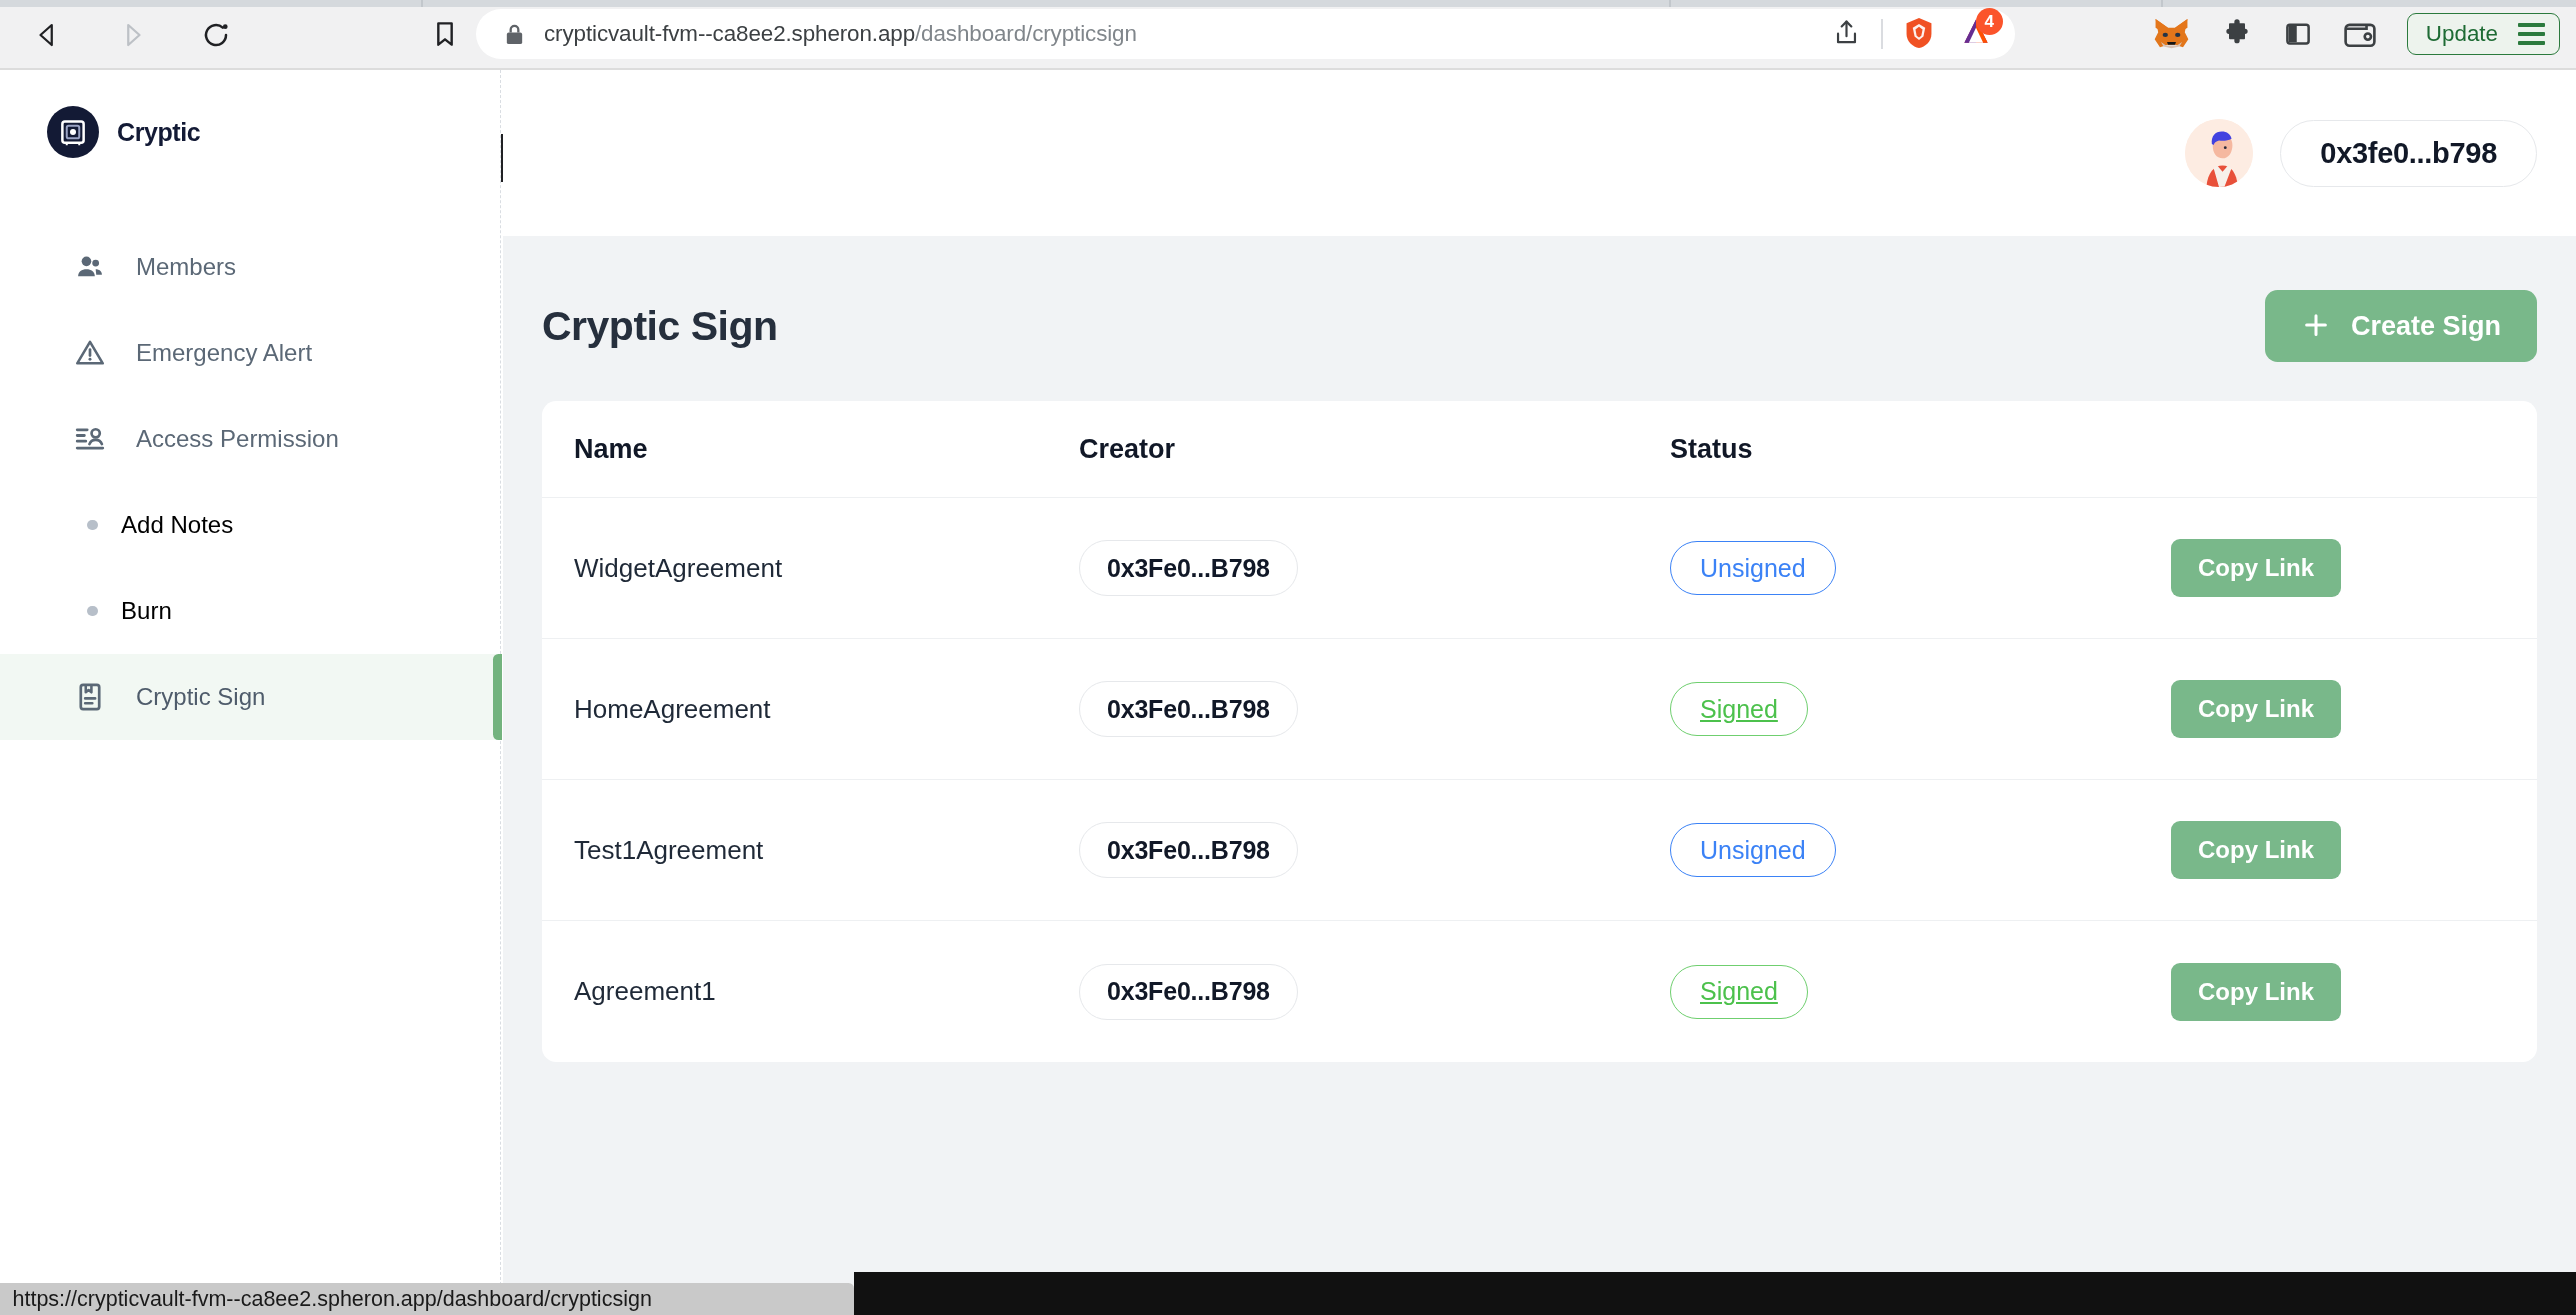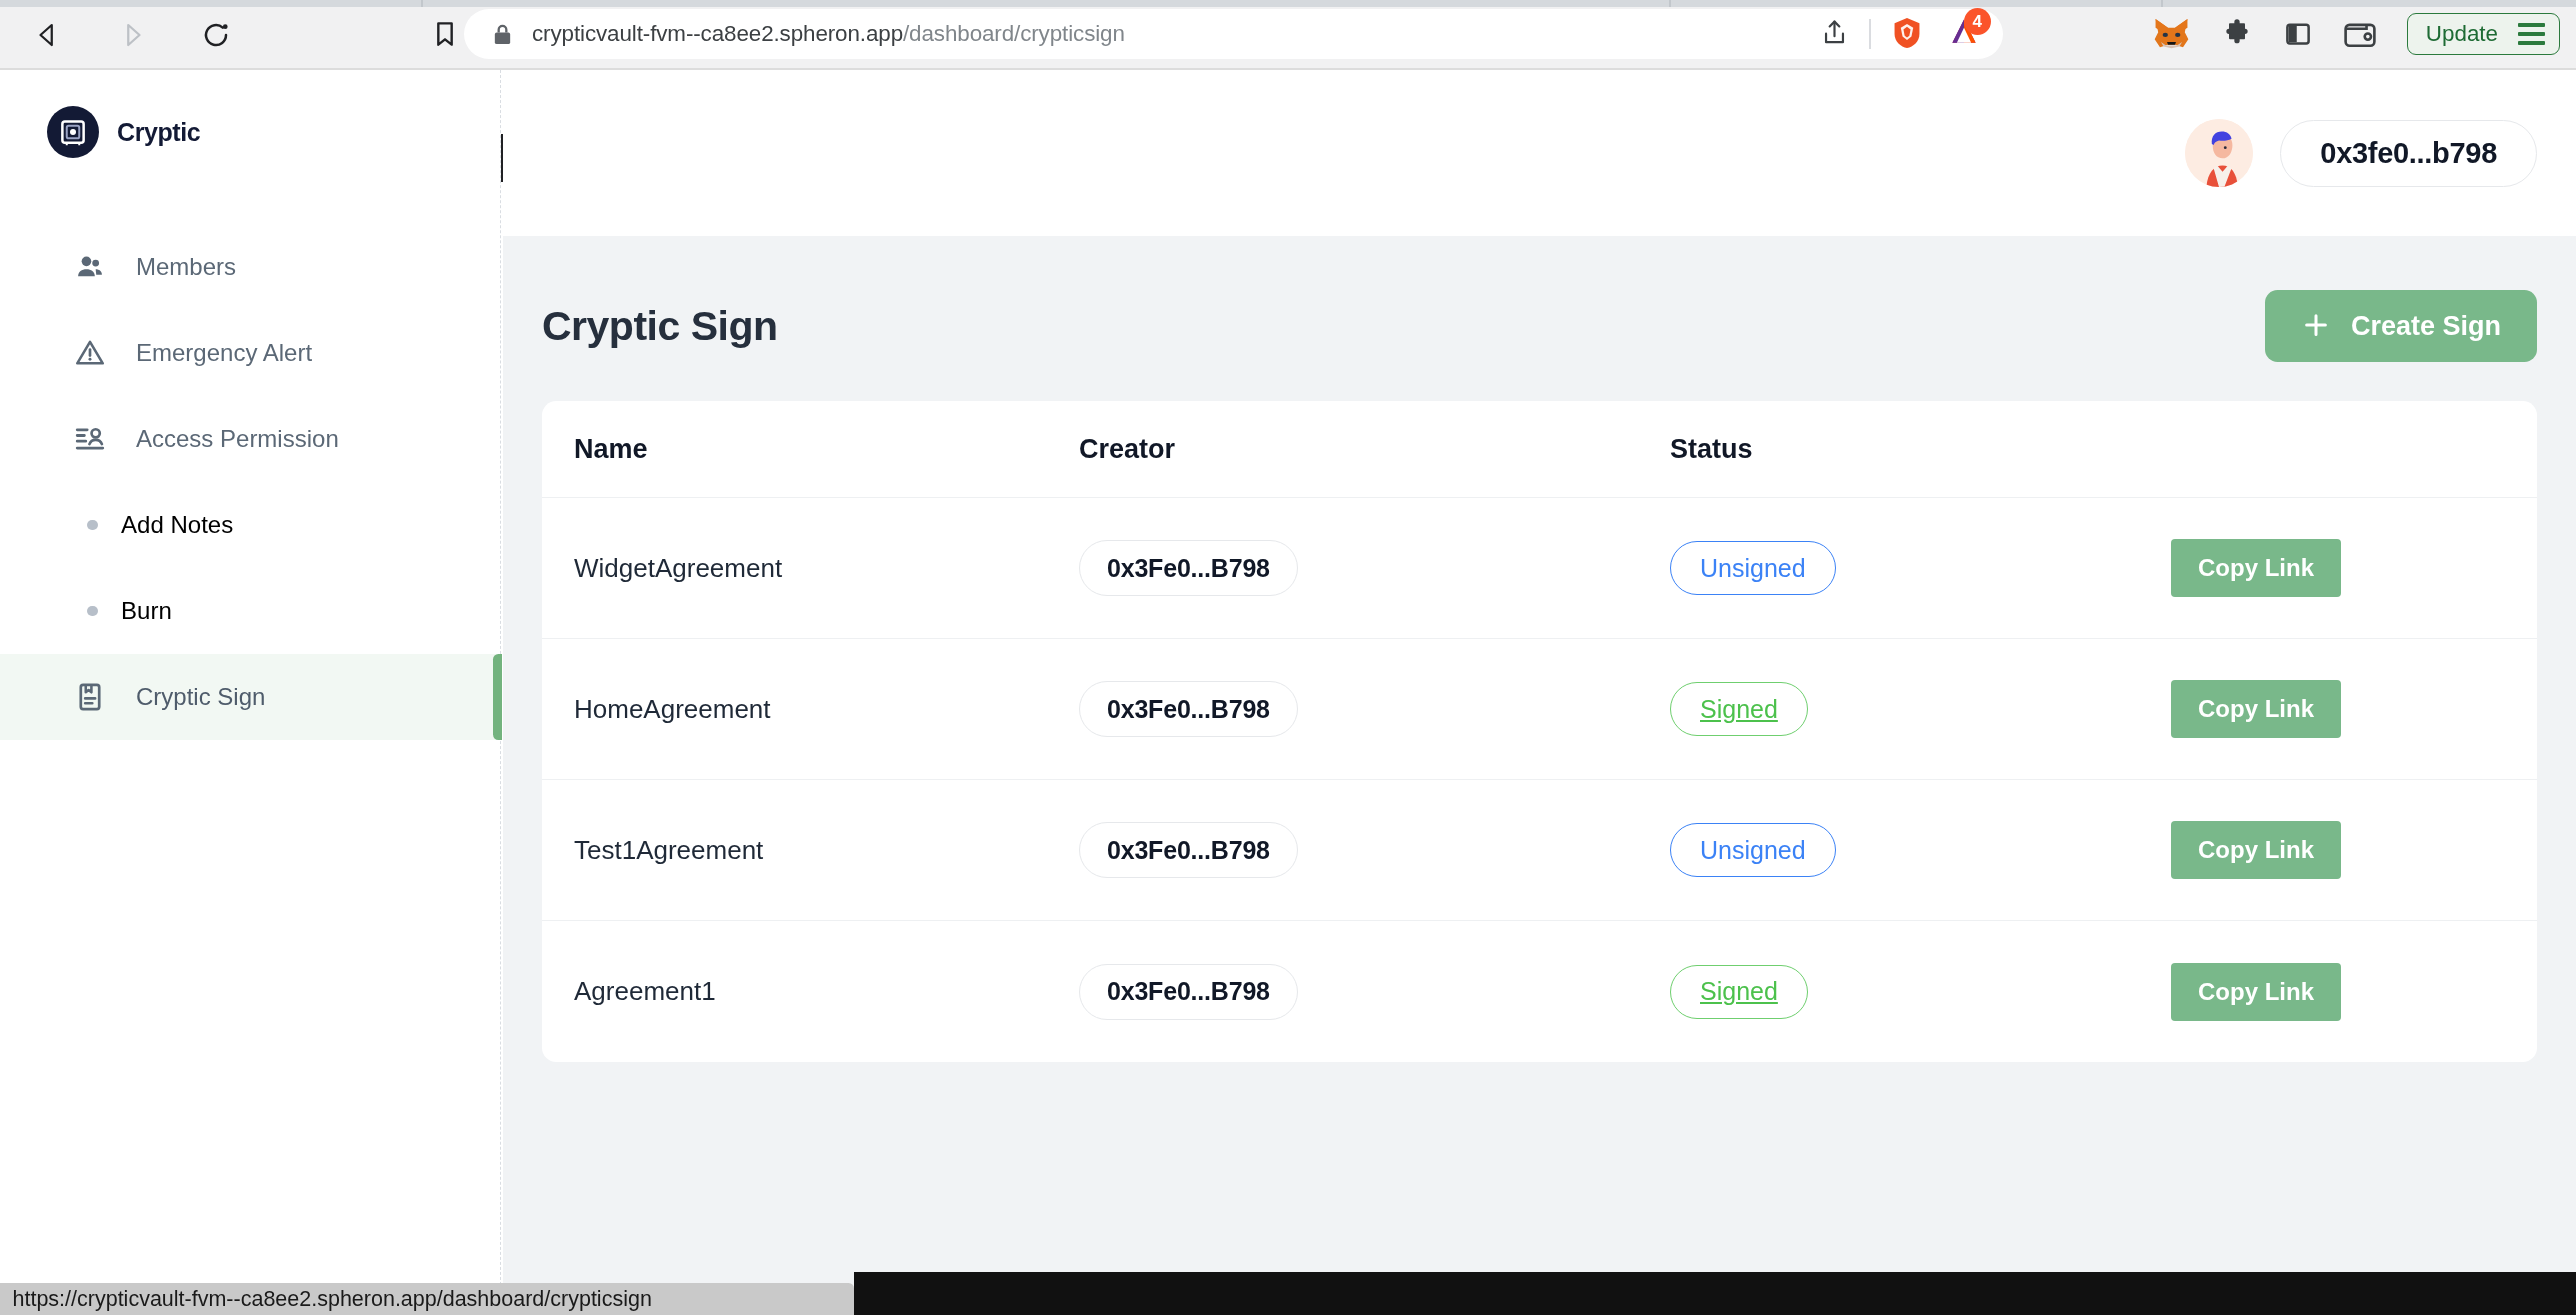--- a/index.html
+++ b/index.html
@@ -27,21 +27,21 @@
   .navbtn {
     width: 52px; height: 52px; border-radius: 50%;
     display: flex; align-items: center; justify-content: center;
     background: transparent; border: none; cursor: pointer;
   }
   .navbtn svg { display: block; }
 
   #bookmark-icon { position: absolute; left: 429px; top: 18px; cursor: pointer; }
 
   #omnibox {
-    position: absolute; left: 464px; top: 9px;
+    position: absolute; left: 476px; top: 9px;
     width: 1539px; height: 50px;
     background: #ffffff; border-radius: 25px;
     display: flex; align-items: center;
   }
   #lock-icon { margin-left: 27px; margin-right: 18px; display:flex; }
   #url-text {
     font-size: 22.4px; color: #3c4043; white-space: nowrap; letter-spacing: -0.1px;
   }
   #url-text .dim { color: #80868b; }
   #omni-right {
@@ -180,21 +180,21 @@
     padding: 12.5px 27px; background: #fff;
     font-size: 25px; font-weight: bold; color: #111827; letter-spacing: -0.2px;
   }
   .status-badge {
     display: inline-block; border-radius: 36px; background: #fff;
     padding: 11.6px 29px; font-size: 25px; cursor: pointer;
   }
   .status-badge.unsigned { border: 1.8px solid #3b82f6; color: #3b82f6; }
   .status-badge.signed   { border: 1.8px solid #6fcf6f; color: #4cc14c; text-decoration: underline; }
   .copy-link-button {
-    background: #79b88a; border: none; border-radius: 4px;
+    background: #79b88a; border: none; border-radius: 9px;
     padding: 15px 27px; cursor: pointer;
     font-size: 24px; font-weight: bold; color: #ffffff;
     font-family: "Liberation Sans", sans-serif;
   }
 
   
   #status-bar {
     position: absolute; left: 0; bottom: 0; width: 854px; height: 32px;
     background: #c9c9c9; border-top-right-radius: 5.4px;
     display: flex; align-items: center; padding-left: 12.5px;

